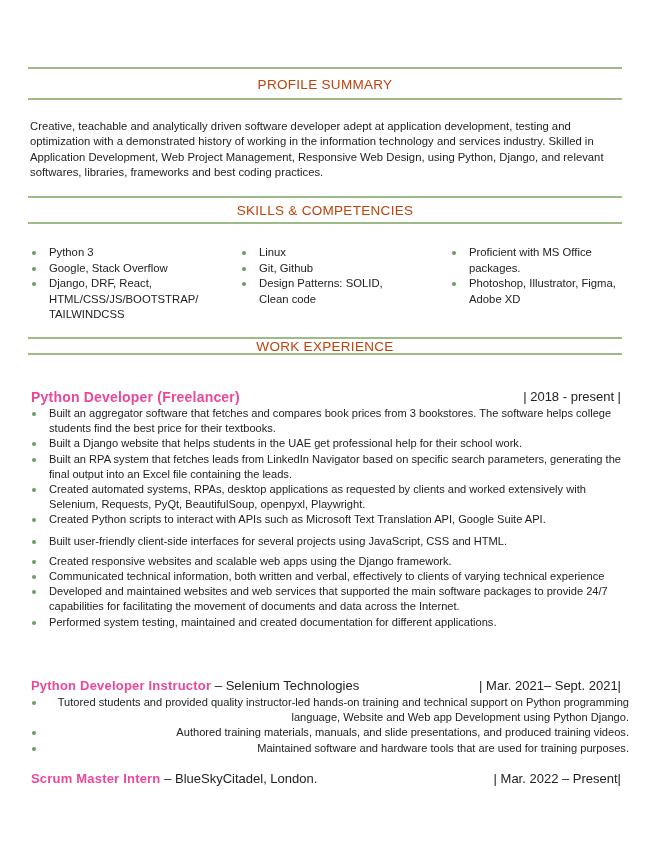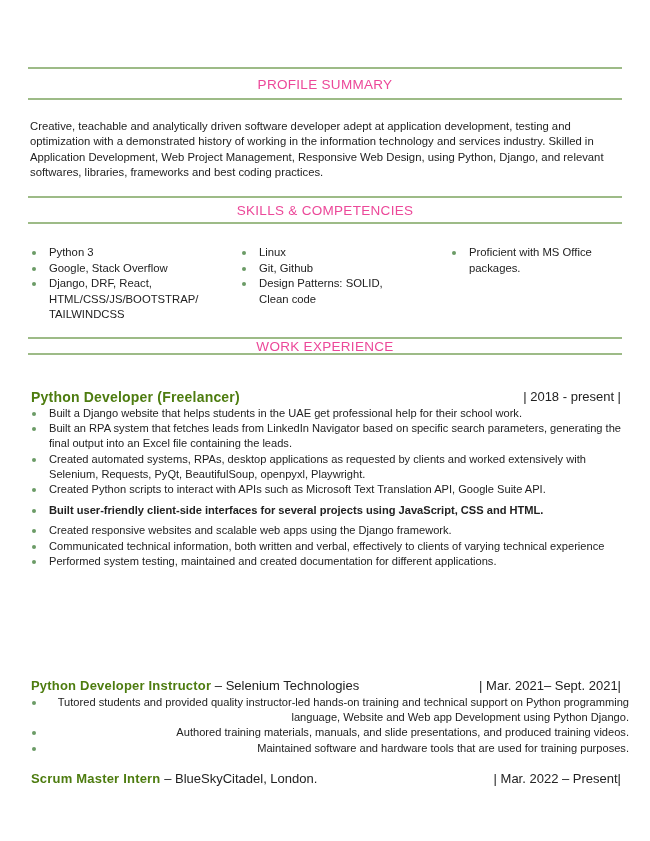--- a/index.html
+++ b/index.html
@@ -22,21 +22,21 @@
     }
     .section-header {
       position: absolute;
       left: 28px;
       width: 594px;
       border-top: 2px solid #9dbb87;
       border-bottom: 2px solid #9dbb87;
       text-align: center;
       font-size: 13.5px;
       letter-spacing: 0.3px;
-      color: #ec4899;
+      color: #c2410c;
       box-sizing: border-box;
     }
     .section-header span {
       position: absolute;
       left: 0; right: 0;
       top: 50%;
       transform: translateY(-50%);
       display: block;
     }
     .summary {
@@ -80,21 +80,21 @@
     }
     .job-header {
       position: absolute;
       left: 31px;
       width: 590px;
       font-size: 13px;
       height: 18px;
     }
     .job-title {
       font-weight: bold;
-      color: #4d7c0f;
+      color: #ec4899;
       letter-spacing: 0.2px;
     }
     .job-company {
       font-weight: normal;
       color: #222;
     }
     .job-dates {
       position: absolute;
       right: 0;
       top: 0;
@@ -109,21 +109,21 @@
       padding: 0;
       list-style: none;
       font-size: 11.1px;
       line-height: 15.2px;
       color: #222;
     }
     .job-bullets li .bullet {
       left: -17px;
       top: 6px;
     }
-    .job-bullets li.gap { margin-top: 6px; margin-bottom: 5px; font-weight: bold; }
+    .job-bullets li.gap { margin-top: 6px; margin-bottom: 5px; }
   </style>
 </head>
 <body>
 
 <div class="page">
 
   <div class="section-header" style="top:67px;height:33px;">
     <span>PROFILE SUMMARY</span>
   </div>
   <div class="summary">Creative, teachable and analytically driven software developer adept at application development, testing and optimization with a demonstrated history of working in the information technology and services industry. Skilled in Application Development, Web Project Management, Responsive Web Design, using Python, Django, and relevant softwares, libraries, frameworks and best coding practices.</div>
@@ -137,39 +137,42 @@
       <li><i class="bullet"></i><span>Google, Stack Overflow</span></li>
       <li><i class="bullet"></i><span>Django, DRF, React, HTML/CSS/JS/BOOTSTRAP/ TAILWINDCSS</span></li>
     </ul>
     <ul class="skill-col" style="left:259px;width:150px;">
       <li><i class="bullet"></i><span>Linux</span></li>
       <li><i class="bullet"></i><span>Git, Github</span></li>
       <li><i class="bullet"></i><span>Design Patterns: SOLID, Clean code</span></li>
     </ul>
     <ul class="skill-col" style="left:469px;width:158px;">
       <li><i class="bullet"></i><span>Proficient with MS Office packages.</span></li>
+      <li><i class="bullet"></i><span>Photoshop, Illustrator, Figma, Adobe XD</span></li>
     </ul>
   </div>
 
   <div class="section-header" style="top:337px;height:18px;">
     <span>WORK EXPERIENCE</span>
   </div>
 
   <div class="job-header" style="top:389px;">
     <span class="job-title" style="font-size:14px;">Python Developer (Freelancer)</span>
     <span class="job-dates">| 2018 - present |</span>
   </div>
   <ul class="job-bullets" style="top:406px;">
+    <li><i class="bullet"></i><span>Built an aggregator software that fetches and compares book prices from 3 bookstores. The software helps college students find the best price for their textbooks.</span></li>
     <li><i class="bullet"></i><span>Built a Django website that helps students in the UAE get professional help for their school work.</span></li>
     <li><i class="bullet"></i><span>Built an RPA system that fetches leads from LinkedIn Navigator based on specific search parameters, generating the final output into an Excel file containing the leads.</span></li>
     <li><i class="bullet"></i><span>Created automated systems, RPAs, desktop applications as requested by clients and worked extensively with Selenium, Requests, PyQt, BeautifulSoup, openpyxl, Playwright.</span></li>
     <li><i class="bullet"></i><span>Created Python scripts to interact with APIs such as Microsoft Text Translation API, Google Suite API.</span></li>
     <li class="gap"><i class="bullet"></i><span>Built user-friendly client-side interfaces for several projects using JavaScript, CSS and HTML.</span></li>
     <li><i class="bullet"></i><span>Created responsive websites and scalable web apps using the Django framework.</span></li>
     <li><i class="bullet"></i><span>Communicated technical information, both written and verbal, effectively to clients of varying technical experience</span></li>
+    <li><i class="bullet"></i><span>Developed and maintained websites and web services that supported the main software packages to provide 24/7 capabilities for facilitating the movement of documents and data across the Internet.</span></li>
     <li><i class="bullet"></i><span>Performed system testing, maintained and created documentation for different applications.</span></li>
   </ul>
 
   <div class="job-header" style="top:678px;">
     <span class="job-title">Python Developer Instructor</span><span class="job-company"> – Selenium Technologies</span>
     <span class="job-dates">| Mar. 2021– Sept. 2021|</span>
   </div>
   <ul class="job-bullets" style="top:695px;text-align:right;">
     <li><i class="bullet"></i><span>Tutored students and provided quality instructor-led hands-on training and technical support on Python programming language, Website and Web app Development using Python Django.</span></li>
     <li><i class="bullet"></i><span>Authored training materials, manuals, and slide presentations, and produced training videos.</span></li>

